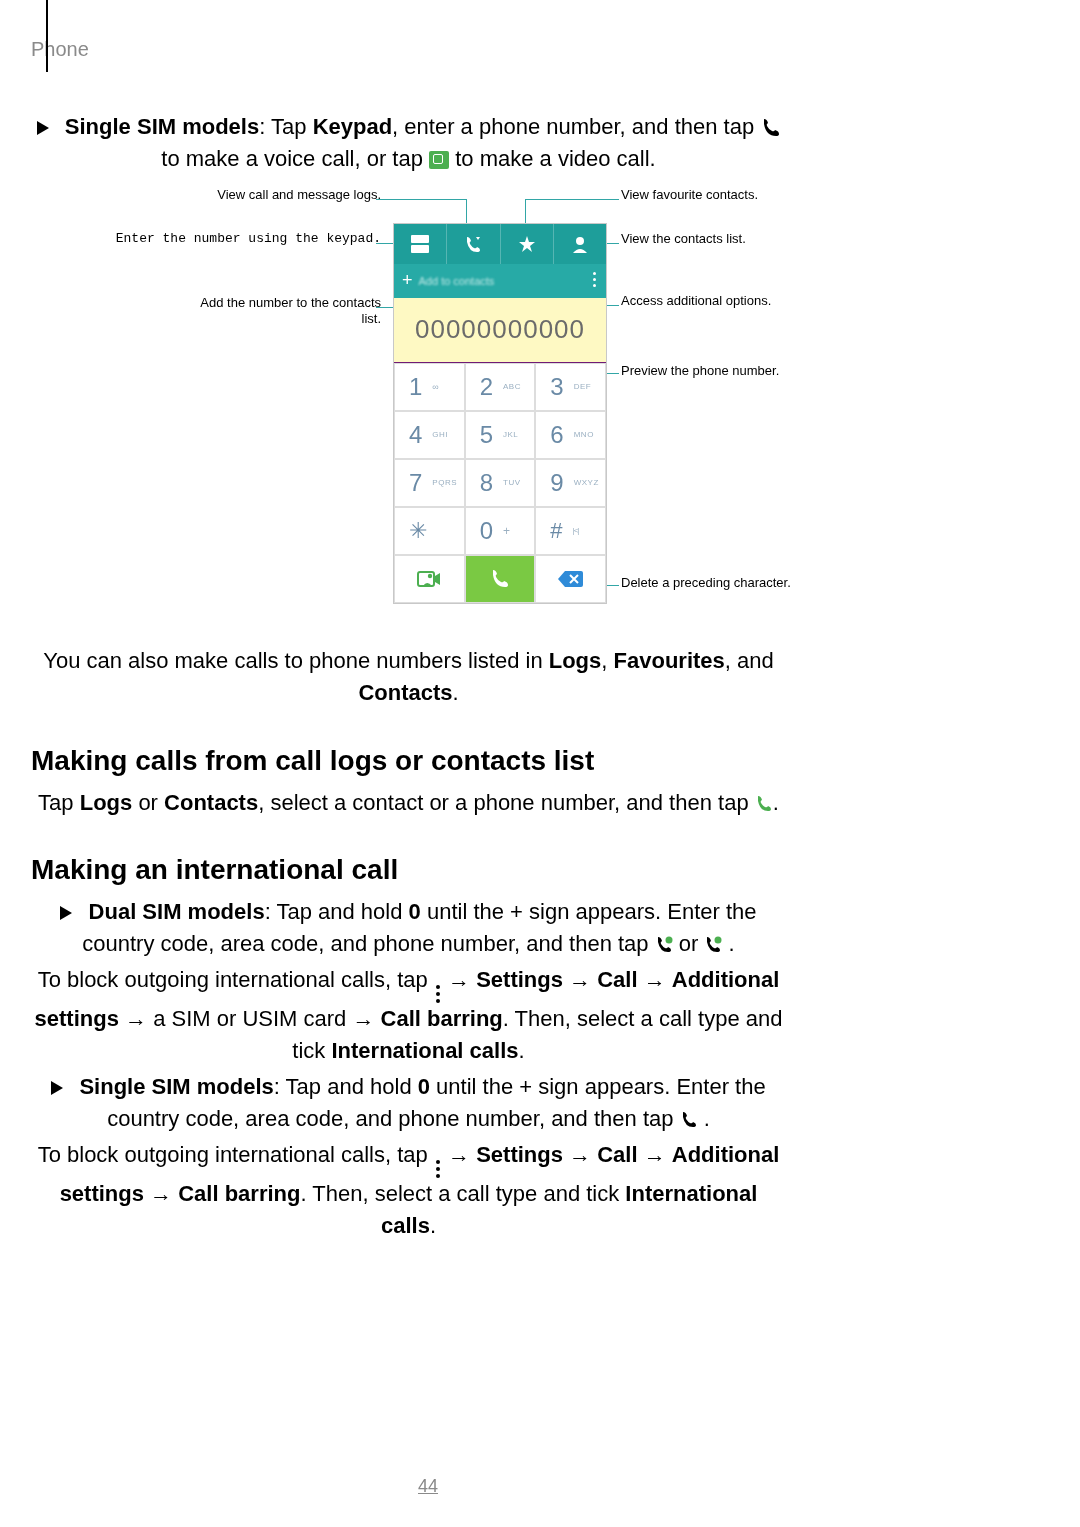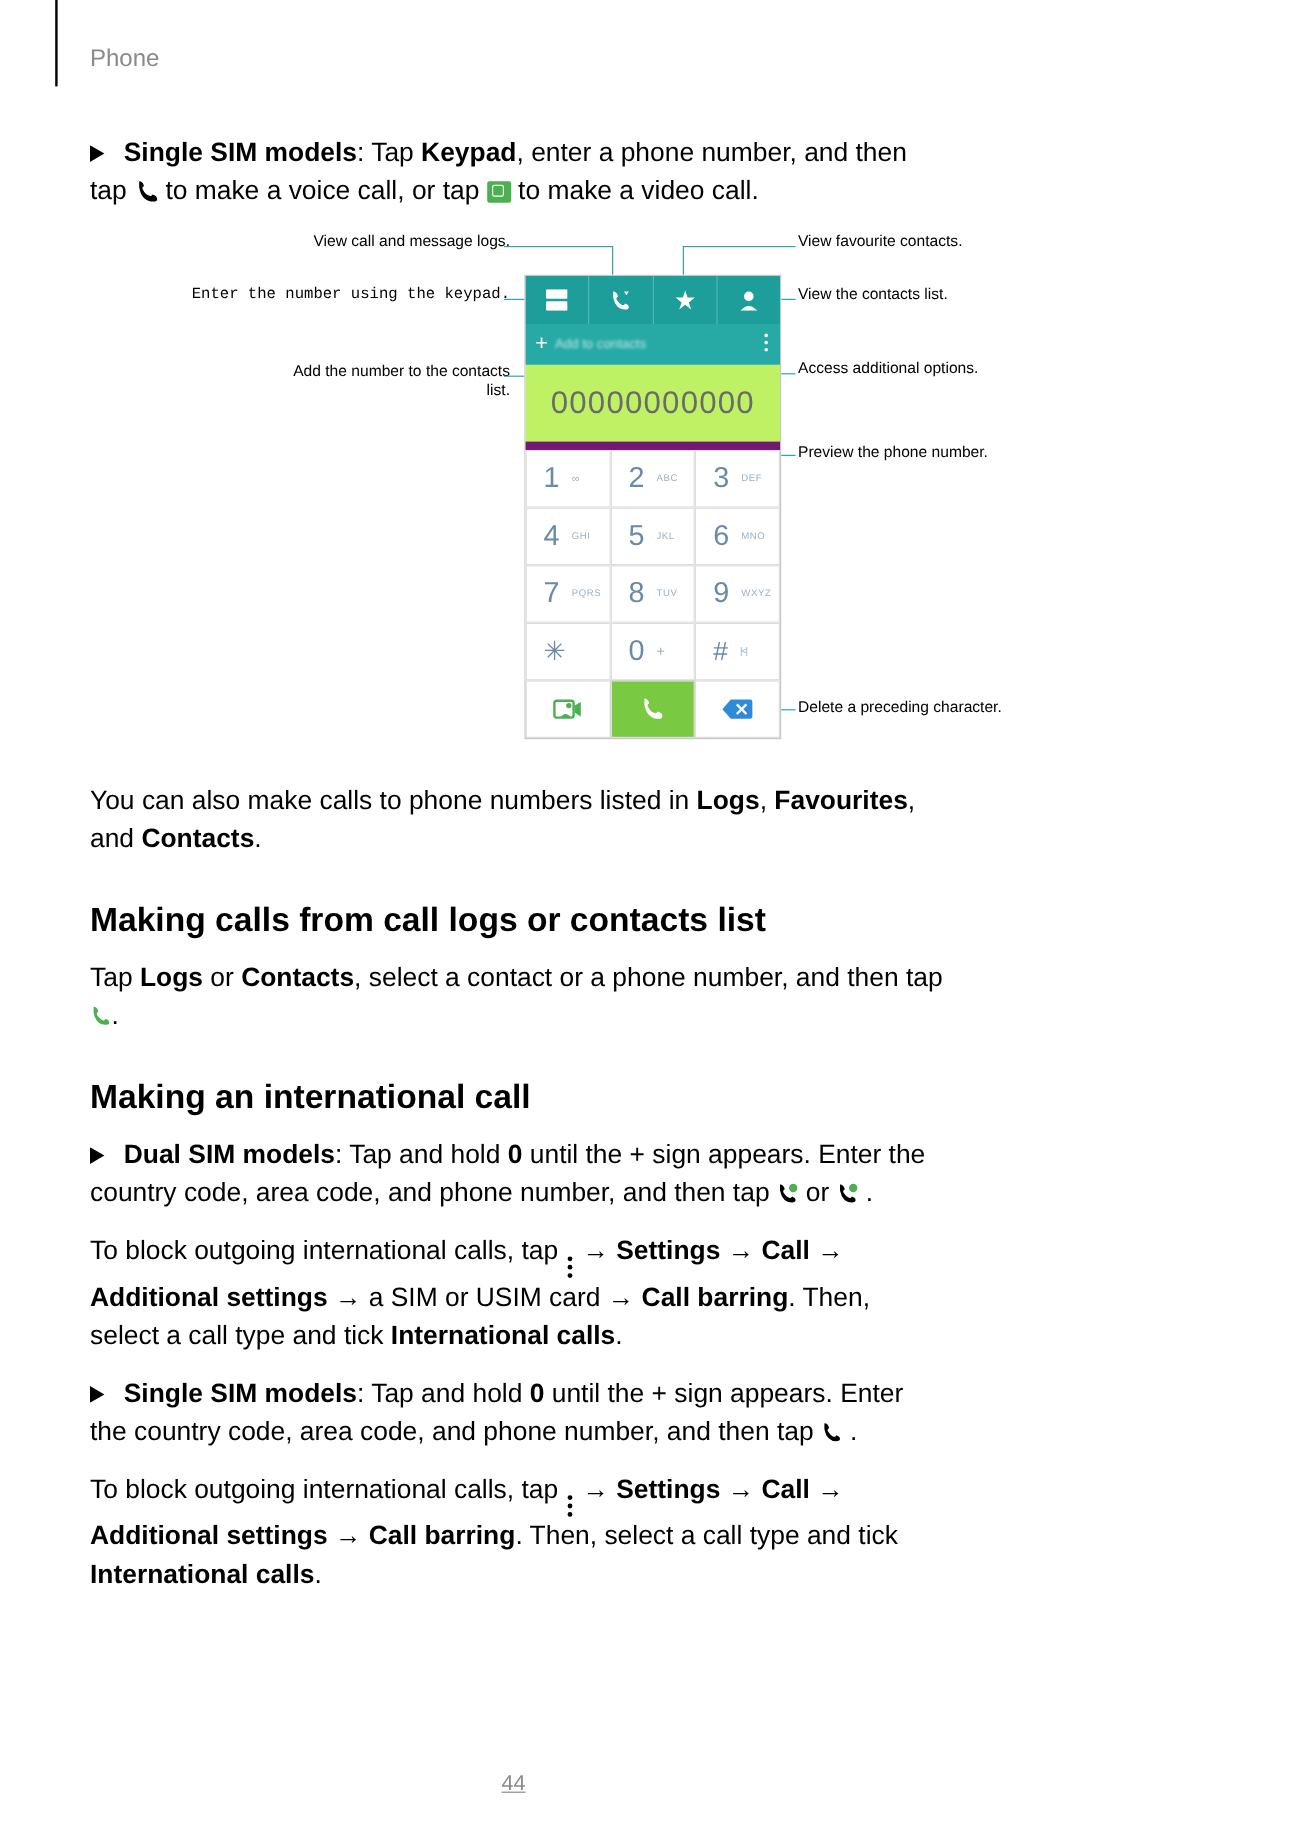--- a/index.html
+++ b/index.html
@@ -7,41 +7,42 @@
     padding: 0;
     background: #fff;
     font-family: "Segoe UI", "Helvetica Neue", Arial, sans-serif;
     color: #000;
   }
   .page {
     width: 856px;
     min-height: 1527px;
     position: relative;
     box-sizing: border-box;
-    padding: 30px 70px 60px 75px;
+    padding: 30px 70px 60px 31px;
   }
   .side-rule {
     position: absolute;
     left: 46px;
     top: 0;
     width: 0;
     height: 72px;
     border-left: 2px solid #000;
   }
   .header-label {
     font-size: 20px;
     color: #8a8a8a;
     margin: 8px 0 50px 0;
   }
 
   
   p.body {
     font-size: 22px;
     line-height: 1.45;
-    margin: 16px 0;
+    margin: 4px 0;
+    text-align: center;
   }
   p.body b { font-weight: 700; }
   .tri {
     display: inline-block;
     vertical-align: -1px;
     margin-right: 8px;
   }
   .icon-box-green {
     width: 20px; height: 18px;
     background:#4caf50;
@@ -120,24 +121,24 @@
     position:relative;
   }
   .addrow .plus{ color:#fff; font-size:18px; margin-right:6px;}
   .addrow .kebab{
     position:absolute; right:10px; top:8px;
     display:flex; flex-direction:column; gap:3px;
   }
   .addrow .kebab span{width:3px;height:3px;background:#fff;border-radius:50%;}
 
   .number-display{
-    height:64px; background:#bef264;
+    height:64px; background:#fef9c3;
     display:flex; align-items:center; justify-content:center;
     color:#6b6b6b; font-size:26px; letter-spacing:1px;
-    border-bottom:7px solid #701a75;
+    border-bottom:1px solid #701a75;
   }
 
   .keypad{ display:grid; grid-template-columns:repeat(3,1fr); }
   .key{
     height:46px; border:1px solid #ddd;
     display:flex; align-items:center; justify-content:flex-start;
     padding-left:14px; gap:10px;
     background:#fff; color:#6a8aa6;
   }
   .key .d{ font-size:24px; font-weight:300;}

